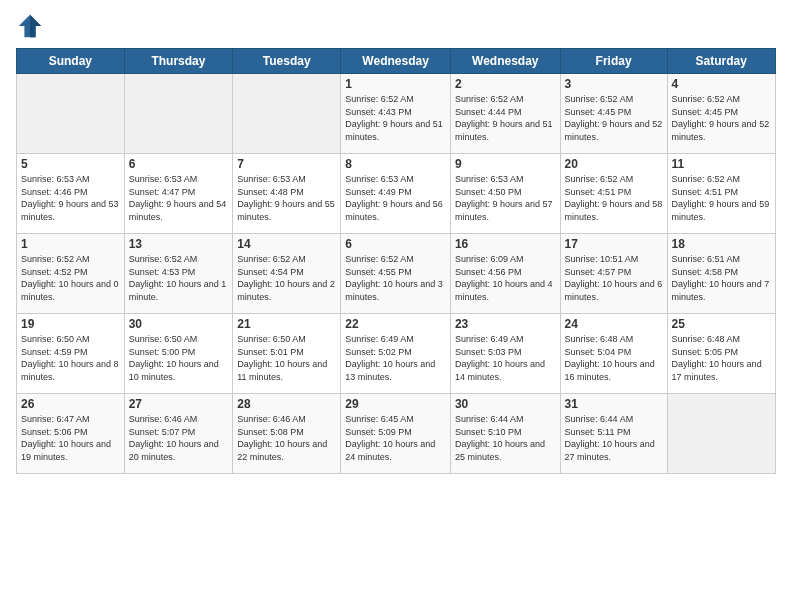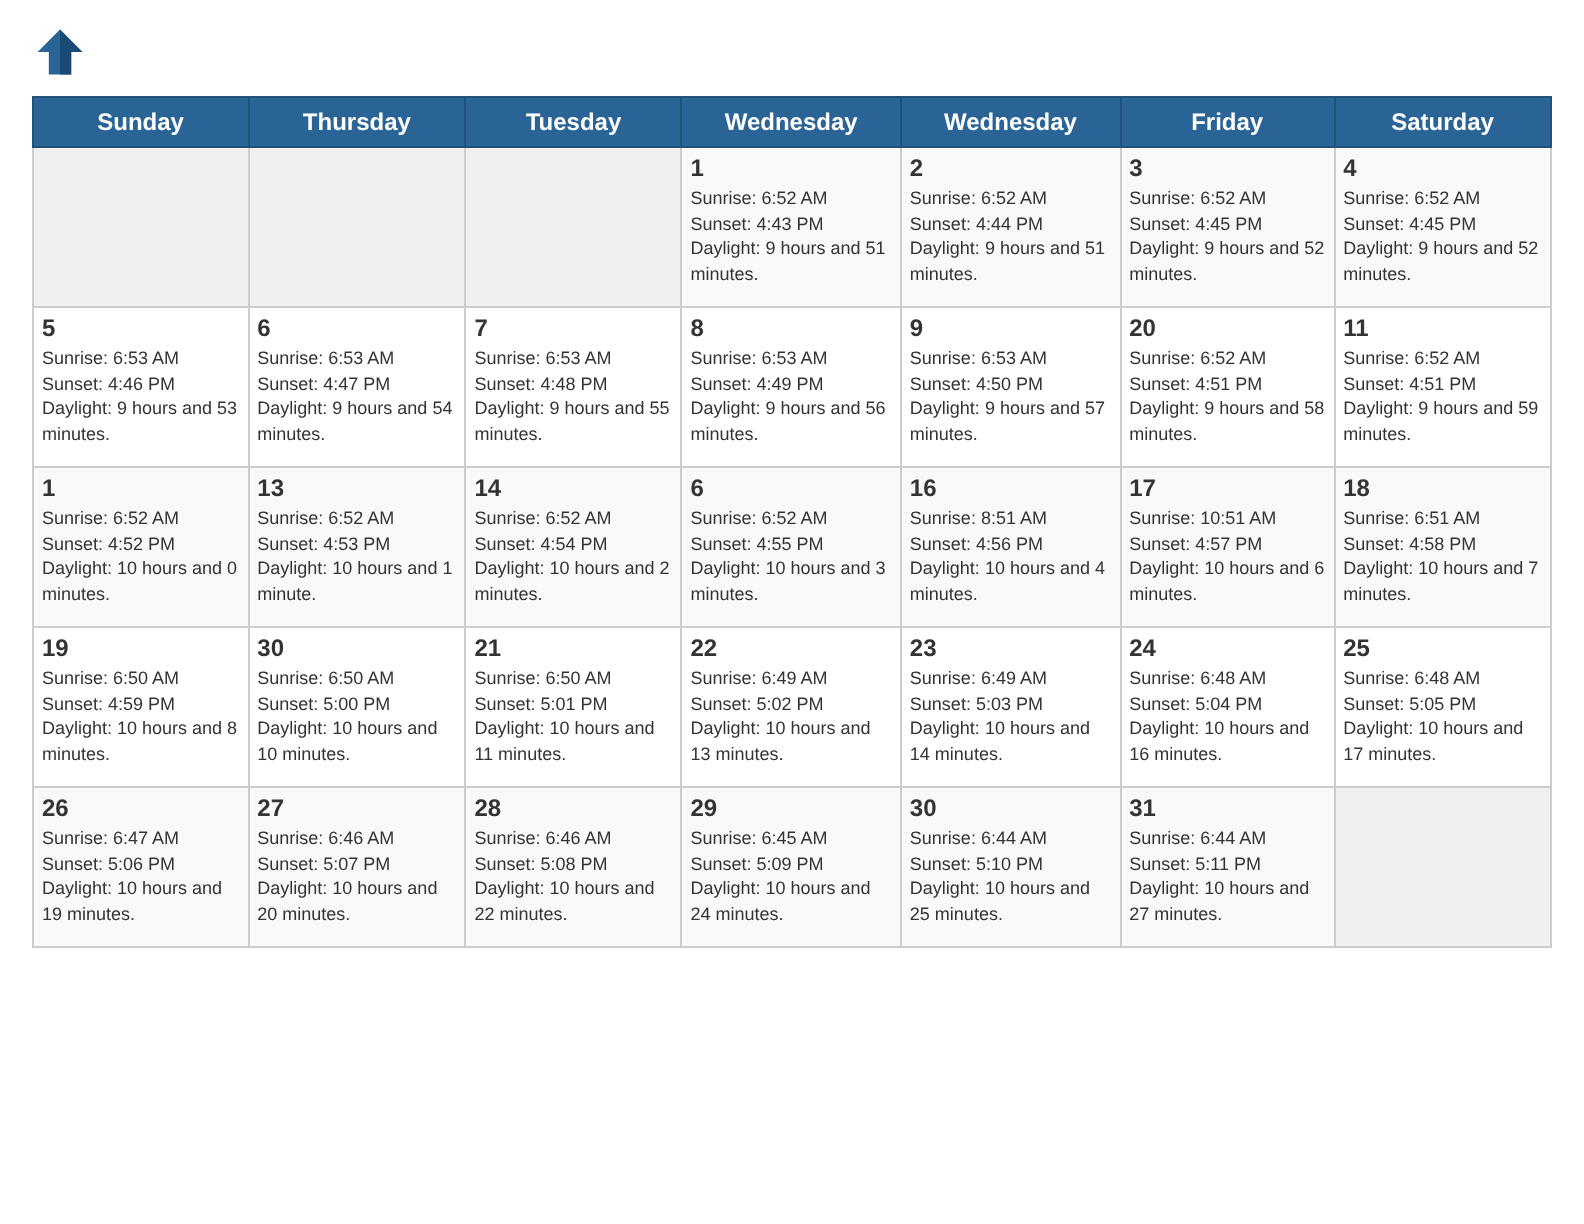--- a/index.html
+++ b/index.html
@@ -233,21 +233,21 @@
 Daylight: 10 hours and 2 minutes.</div>
           </td>
           <td>
             <span class="day-num">6</span>
             <div class="day-info">Sunrise: 6:52 AM
 Sunset: 4:55 PM
 Daylight: 10 hours and 3 minutes.</div>
           </td>
           <td>
             <span class="day-num">16</span>
-            <div class="day-info">Sunrise: 8:51 AM
+            <div class="day-info">Sunrise: 6:09 AM
 Sunset: 4:56 PM
 Daylight: 10 hours and 4 minutes.</div>
           </td>
           <td>
             <span class="day-num">17</span>
             <div class="day-info">Sunrise: 10:51 AM
 Sunset: 4:57 PM
 Daylight: 10 hours and 6 minutes.</div>
           </td>
           <td>

